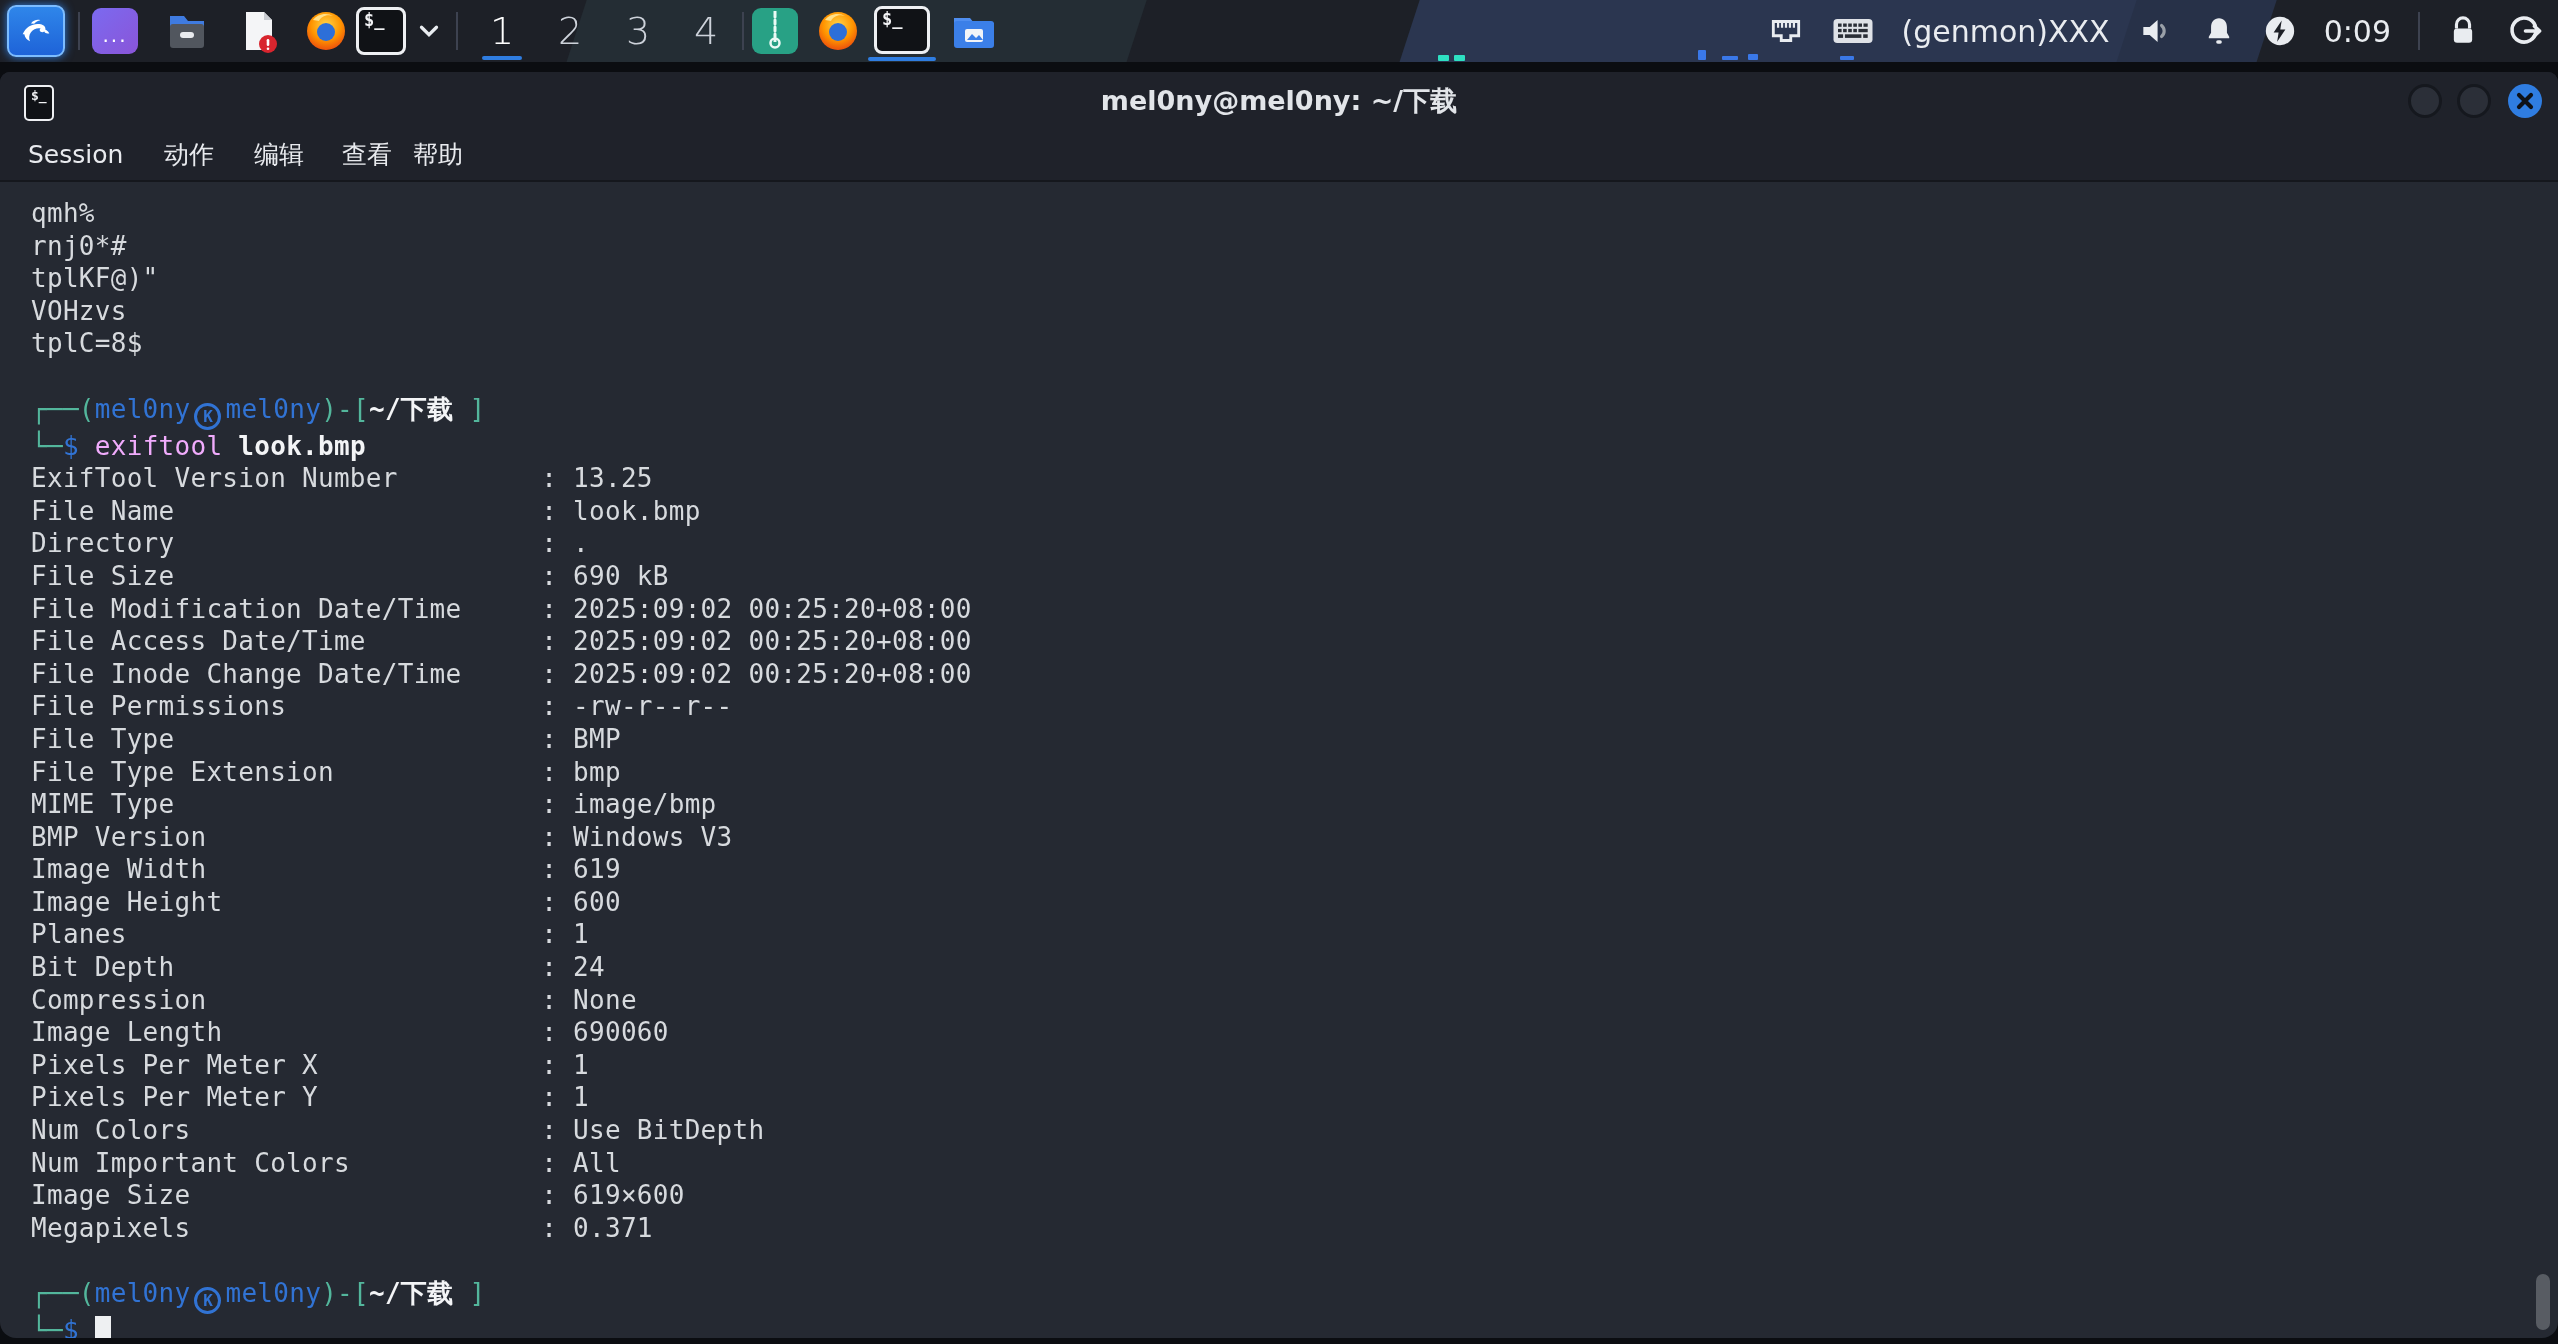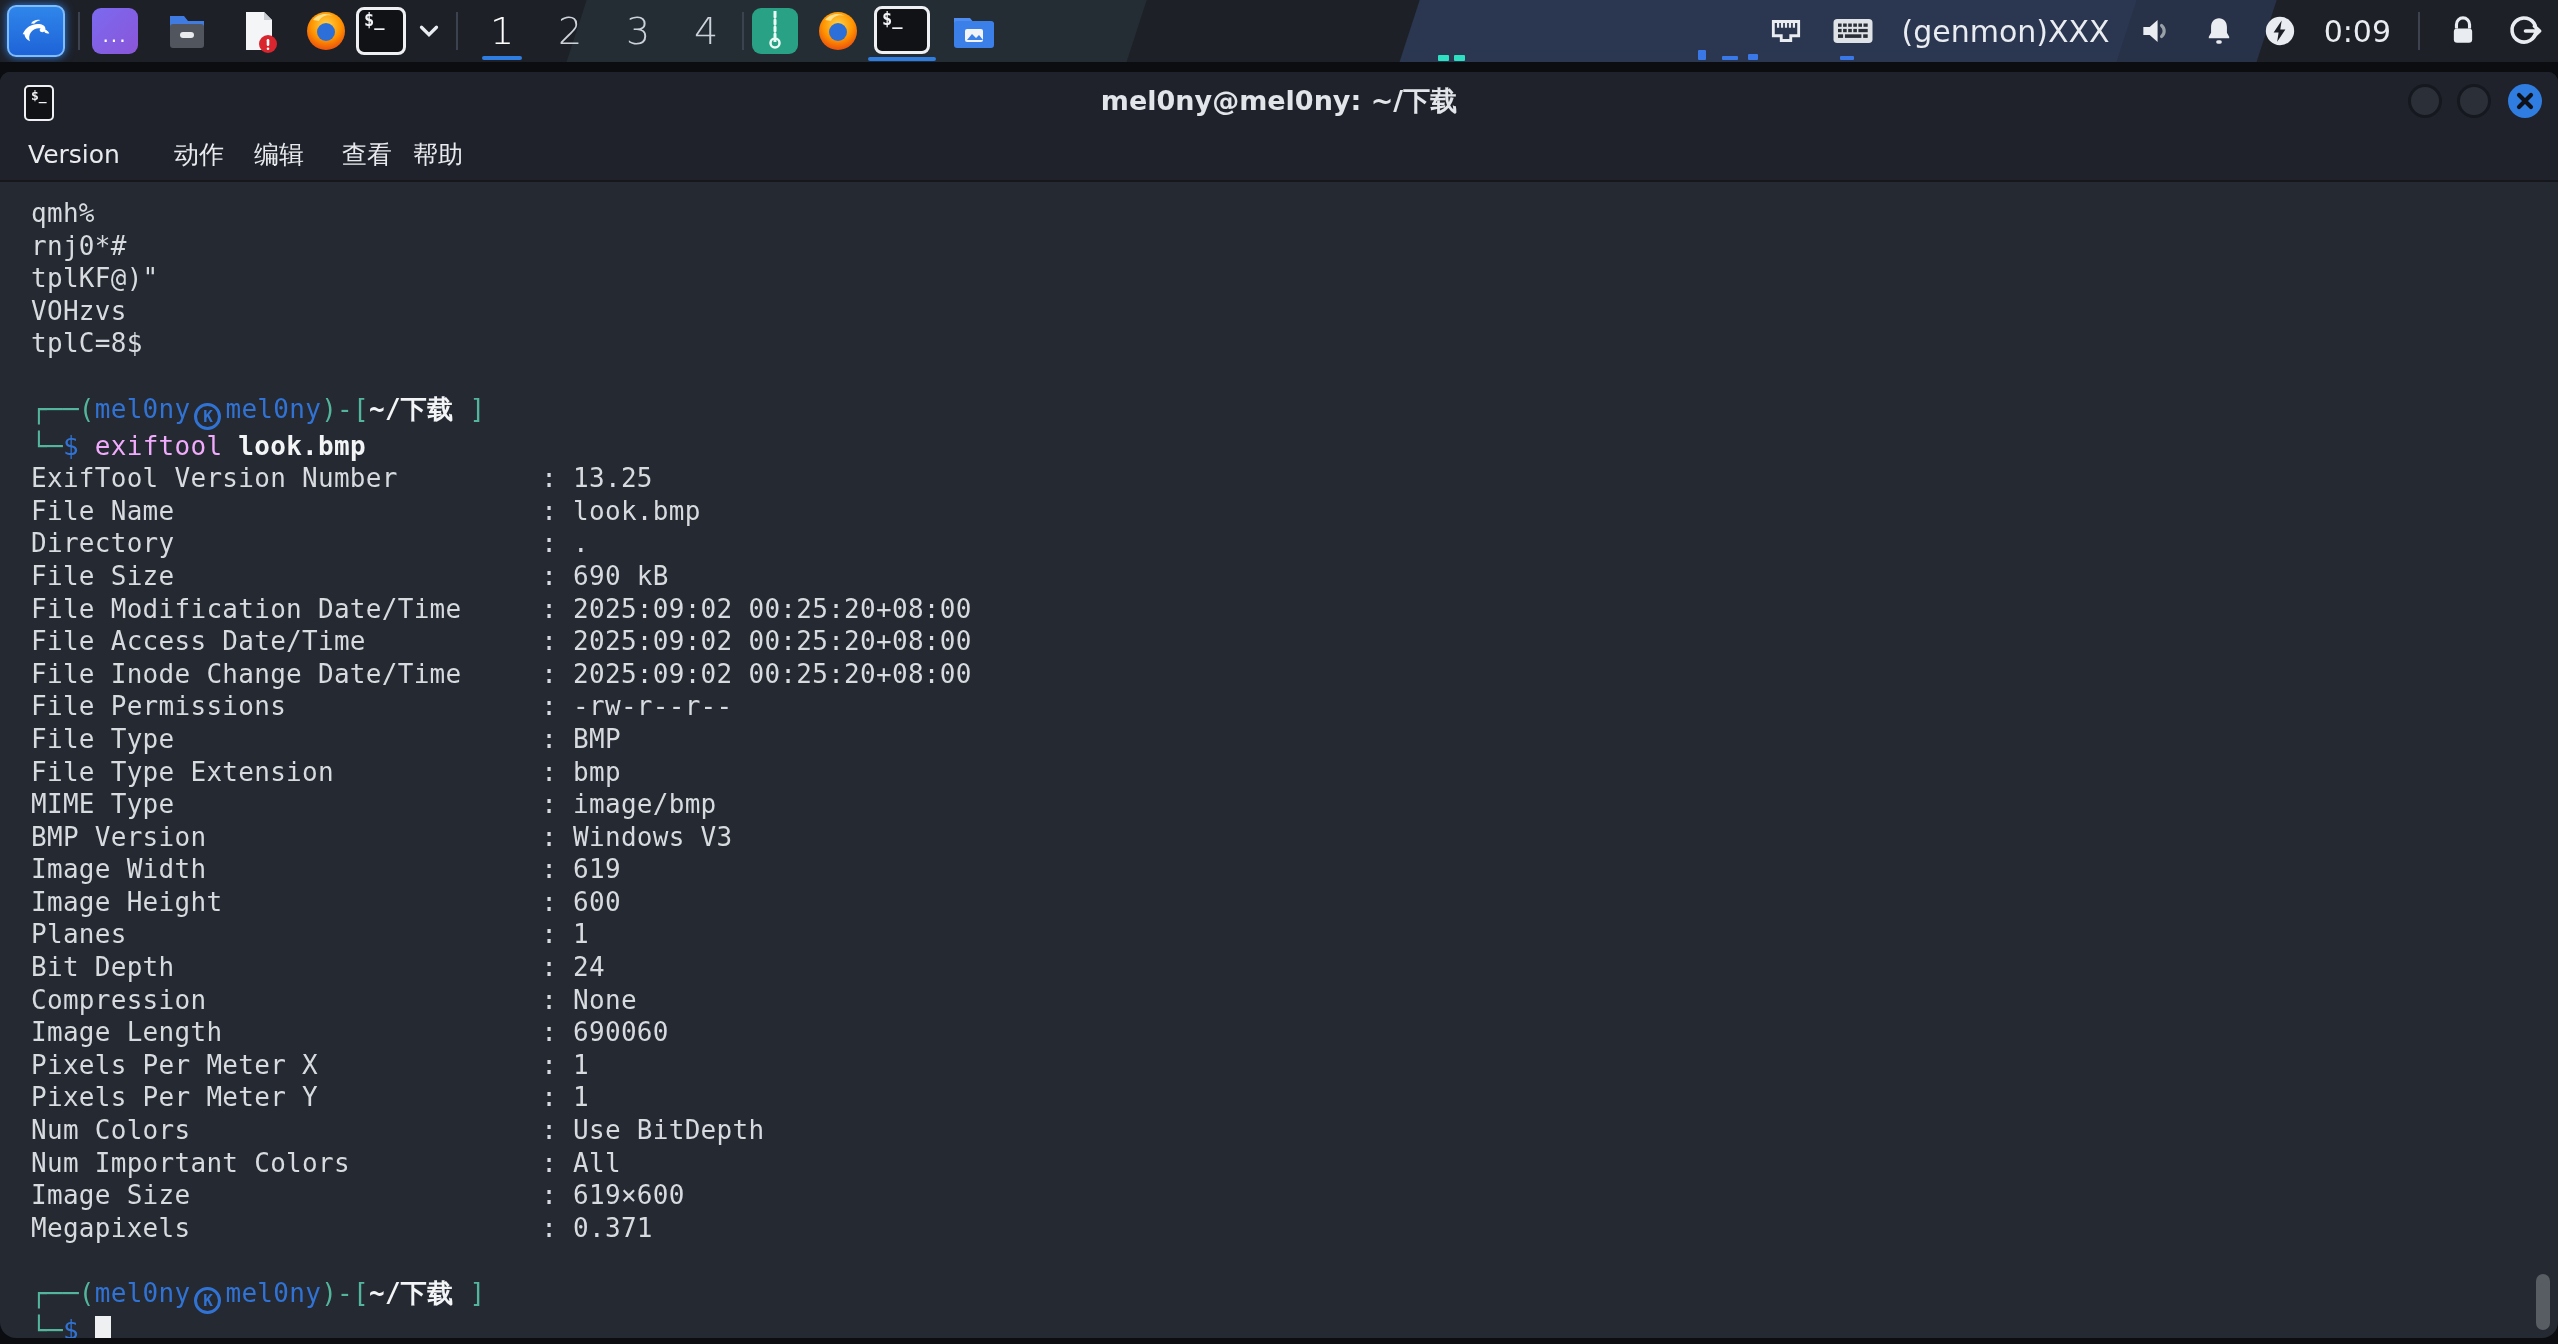--- a/index.html
+++ b/index.html
@@ -252,22 +252,22 @@
 
     <div class="wbtn plain" style="right:116px;top:12px;position:absolute;"></div>
     <div class="wbtn plain" style="right:67px;top:12px;position:absolute;"></div>
     <div class="wbtn" id="btn-close" style="right:16px;top:12px;position:absolute;">
       <svg width="20" height="20" viewBox="0 0 20 20">
         <path d="M4 4l12 12M16 4L4 16" stroke="#0e1118" stroke-width="4.2" stroke-linecap="round"></path>
       </svg>
     </div>
 
     <div id="menubar">
-      <span class="menu-item" style="left:28px;">Version</span>
-      <span class="menu-item" style="left:174px;">动作</span>
+      <span class="menu-item" style="left:28px;">Session</span>
+      <span class="menu-item" style="left:164px;">动作</span>
       <span class="menu-item" style="left:254px;">编辑</span>
       <span class="menu-item" style="left:342px;">查看</span>
       <span class="menu-item" style="left:413px;">帮助</span>
     </div>
 
     <pre id="term-pre">qmh%
 rnj0*#
 tplKF@)"
 VOHzvs
 tplC=8$

